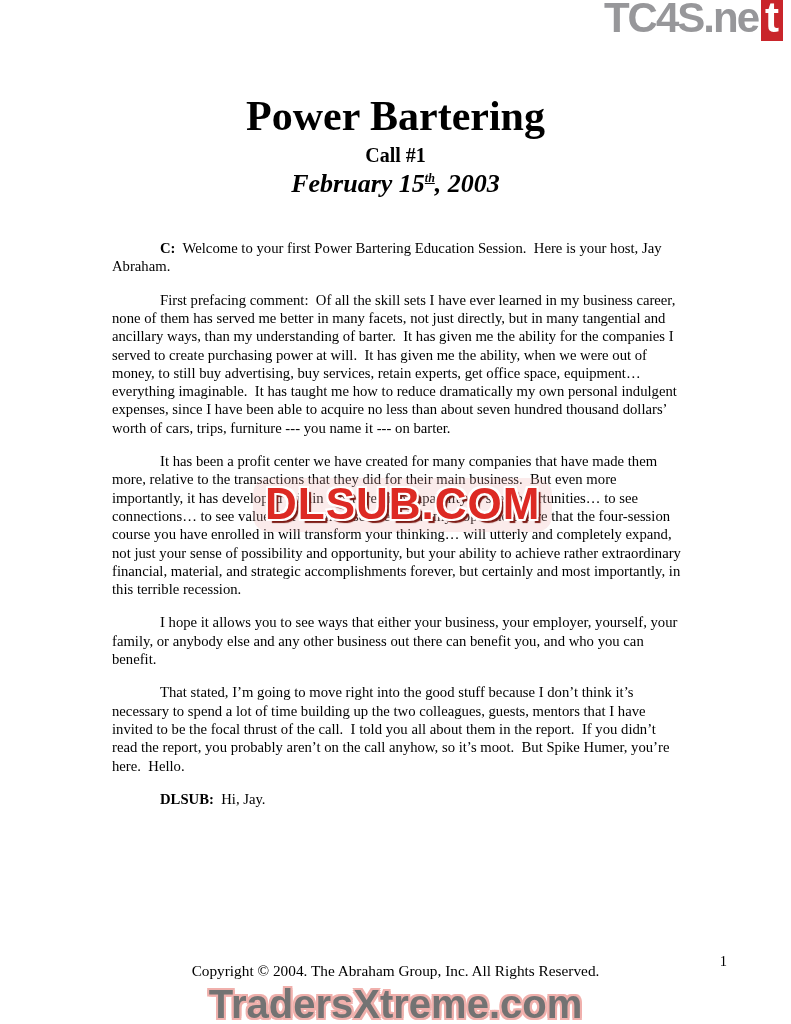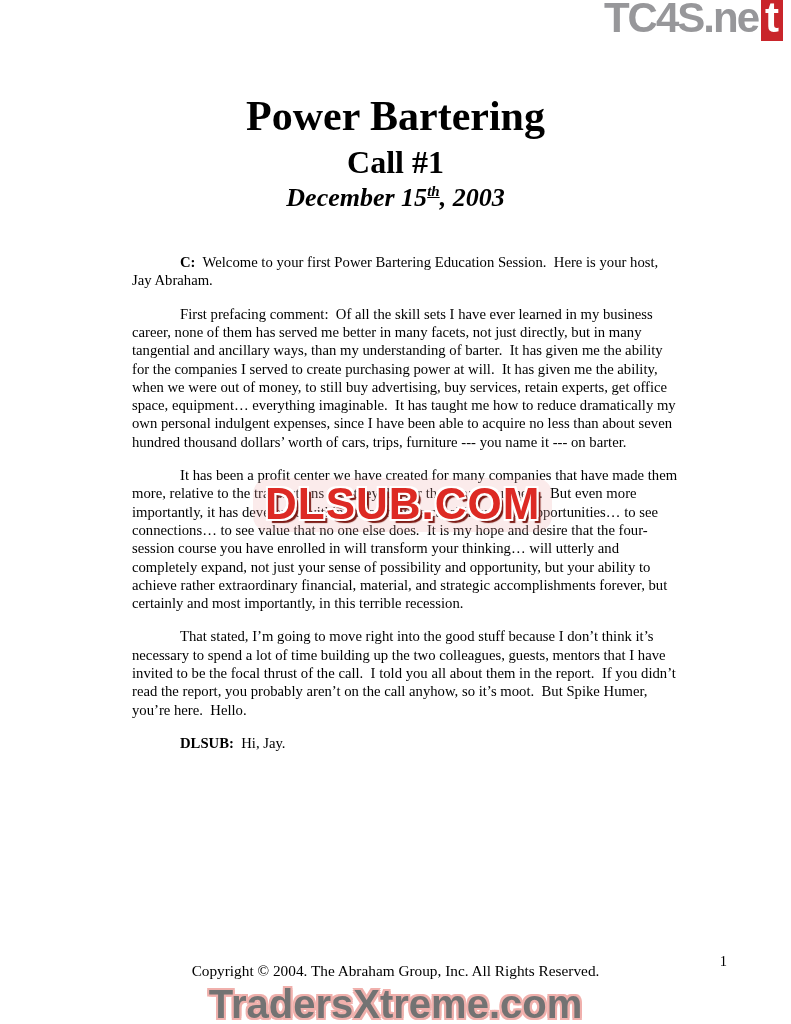--- a/index.html
+++ b/index.html
@@ -34,31 +34,30 @@
     background: #c9252b;
     color: #ffffff;
     padding: 0 4px 2px 4px;
     margin-left: 3px;
     letter-spacing: 0;
   }
 
   
   .header { text-align: center; padding-top: 94px; }
   .title { font-size: 42px; font-weight: bold; line-height: 1.05; }
-  .subtitle { font-size: 32px; font-weight: bold; margin-top: 6px; }
+  .subtitle { font-size: 20px; font-weight: bold; margin-top: 6px; }
   .date { font-size: 26px; font-weight: bold; font-style: italic; margin-top: 2px; }
-  .date sup { font-size: 15px; text-decoration: underline; text-align: center; }
+  .date sup { font-size: 12px; text-decoration: underline; text-align: center; }
 
   
   .content {
     padding: 40px 110px 0 112px;
     font-size: 14.7px;
     line-height: 18.3px;
     text-align: left;
-    margin-left: 20px;
   }
   .para { text-indent: 48px; margin-bottom: 15px; white-space: pre-wrap; }
   .para .speaker { font-weight: bold; }
 
   
   .wm-mid {
     position: absolute;
     left: 253px;
     top: 478px;
     font-family: "Liberation Sans", sans-serif;
@@ -117,27 +116,28 @@
 <div class="page">
 
   <div class="wm-top">
     <span>TC4S.ne</span>
       <span class="red-box">t</span>
   </div>
 
   <div class="header">
     <div class="title">Power Bartering</div>
     <div class="subtitle">Call #1</div>
-    <div class="date"><span>December 15</span><sup>th</sup><span>, 2003</span></div>
+    <div class="date"><span>February 15</span><sup>th</sup><span>, 2003</span></div>
   </div>
 
   <div class="content">
       <p class="para"><span class="speaker">C:</span>  Welcome to your first Power Bartering Education Session.  Here is your host, Jay Abraham.</p>
       <p class="para">First prefacing comment:  Of all the skill sets I have ever learned in my business career, none of them has served me better in many facets, not just directly, but in many tangential and ancillary ways, than my understanding of barter.  It has given me the ability for the companies I served to create purchasing power at will.  It has given me the ability, when we were out of money, to still buy advertising, buy services, retain experts, get office space, equipment… everything imaginable.  It has taught me how to reduce dramatically my own personal indulgent expenses, since I have been able to acquire no less than about seven hundred thousand dollars’ worth of cars, trips, furniture --- you name it --- on barter.</p>
       <p class="para">It has been a profit center we have created for many companies that have made them more, relative to the transactions that they did for their main business.  But even more importantly, it has developed within me a creative capability to see opportunities… to see connections… to see value that no one else does.  It is my hope and desire that the four-session course you have enrolled in will transform your thinking… will utterly and completely expand, not just your sense of possibility and opportunity, but your ability to achieve rather extraordinary financial, material, and strategic accomplishments forever, but certainly and most importantly, in this terrible recession.</p>
+      <p class="para">I hope it allows you to see ways that either your business, your employer, yourself, your family, or anybody else and any other business out there can benefit you, and who you can benefit.</p>
       <p class="para">That stated, I’m going to move right into the good stuff because I don’t think it’s necessary to spend a lot of time building up the two colleagues, guests, mentors that I have invited to be the focal thrust of the call.  I told you all about them in the report.  If you didn’t read the report, you probably aren’t on the call anyhow, so it’s moot.  But Spike Humer, you’re here.  Hello.</p>
       <p class="para"><span class="speaker">DLSUB:</span>  Hi, Jay.</p>
     </div>
 
   <div class="wm-mid">DLSUB.COM</div>
 
   <div class="footer-copy">Copyright © 2004. The Abraham Group, Inc. All Rights Reserved.</div>
   <div class="page-num">1</div>
 
   <div class="wm-bottom">TradersXtreme.com</div>

